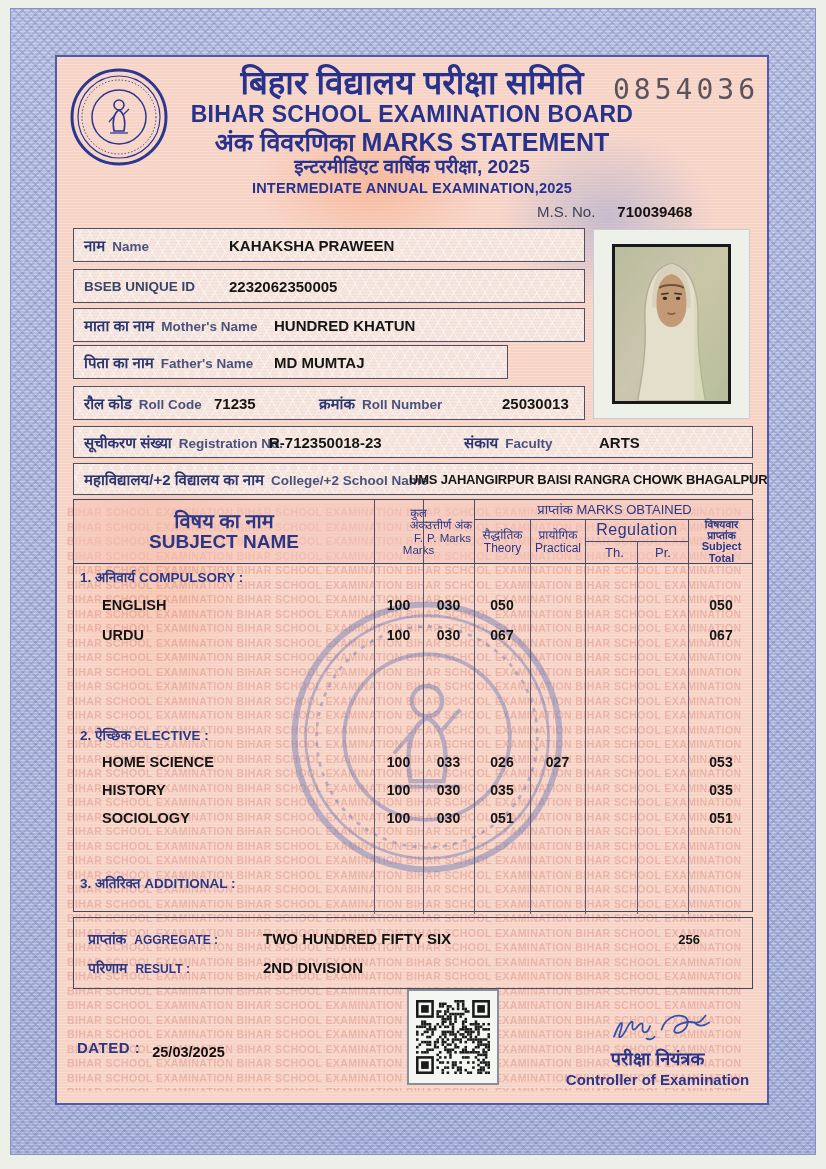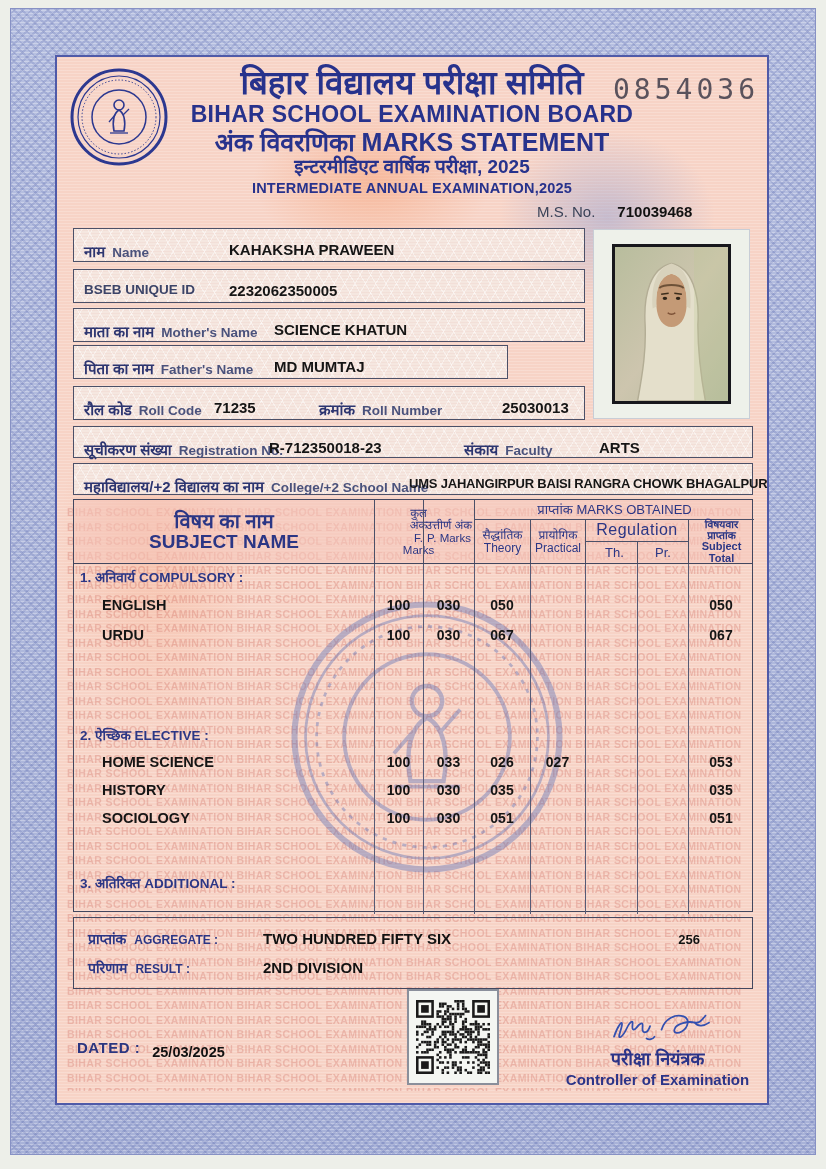--- a/index.html
+++ b/index.html
@@ -42,21 +42,21 @@
   .t3{font-size:25px;font-weight:bold;line-height:1.15;}
   .t4{font-size:19px;font-weight:bold;line-height:1.2;}
   .t5{font-size:14.5px;font-weight:bold;letter-spacing:.2px;line-height:1.25;}
   .serial{position:absolute;right:8px;top:16px;font-family:"DejaVu Sans Mono",monospace;
     font-size:28px;color:#5a525c;letter-spacing:4px;}
   .msno{position:absolute;left:480px;top:146px;display:flex;align-items:baseline;gap:22px;}
   .msno .lbl{font-size:15px;color:#3b4358;}
   .msno .val{font-size:15px;font-weight:bold;color:#111;}
 
   
-  .frow{position:absolute;left:16px;height:34px;display:flex;align-items:flex-start;padding:12px 10px;
+  .frow{position:absolute;left:16px;height:34px;display:flex;align-items:center;padding:12px 10px;
     border:1px solid #4b5068;background-color:#f5e7e0;
     background-image:
       repeating-linear-gradient(60deg, rgba(255,255,255,.45) 0 1px, transparent 1px 9px),
       repeating-linear-gradient(-60deg, rgba(255,255,255,.45) 0 1px, transparent 1px 9px),
       repeating-linear-gradient(0deg, rgba(214,120,110,.07) 0 1px, transparent 1px 3px);}
   .lhi{font-size:15px;font-weight:bold;color:#2c3570;white-space:nowrap;}
   .len{font-size:13.5px;color:#4a527c;margin-left:7px;white-space:nowrap;font-weight:bold;}
   .lblbox{display:flex;align-items:baseline;flex:0 0 auto;}
   .fval{font-size:15px;font-weight:bold;color:#151515;white-space:nowrap;}
 
@@ -193,21 +193,21 @@
         <span class="len" style="margin-left:0;font-weight:bold;color:#3c4468;">BSEB UNIQUE ID</span>
       </span>
       <span class="fval">2232062350005</span>
     </div>
 
     <div class="frow" style="top:251px;width:512px;">
       <span class="lblbox" style="width:190px;">
         <span class="lhi">माता का नाम</span>
         <span class="len">Mother's Name</span>
       </span>
-      <span class="fval">SCIENCE KHATUN</span>
+      <span class="fval">HUNDRED KHATUN</span>
     </div>
 
     <div class="frow" style="top:288px;width:435px;">
       <span class="lblbox" style="width:190px;">
         <span class="lhi">पिता का नाम</span>
         <span class="len">Father's Name</span>
       </span>
       <span class="fval">MD MUMTAJ</span>
     </div>
 

